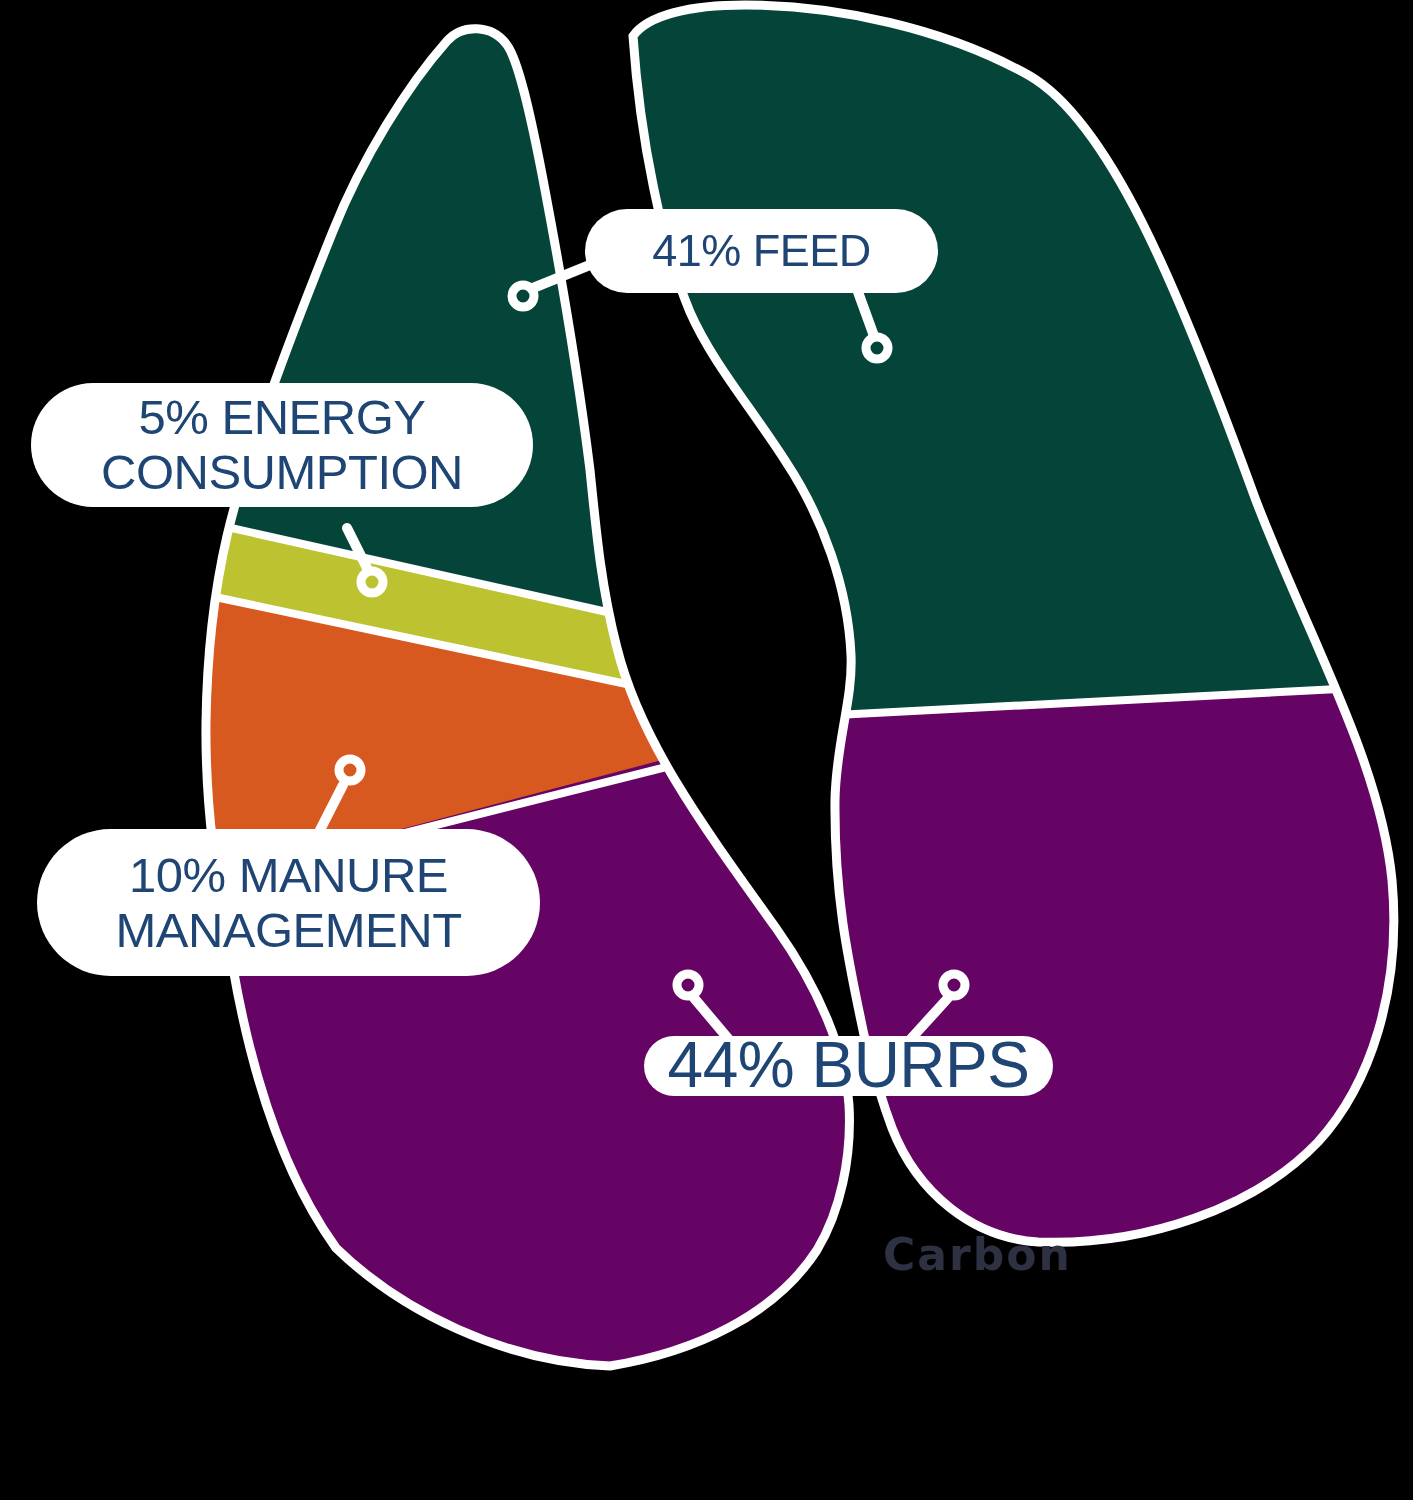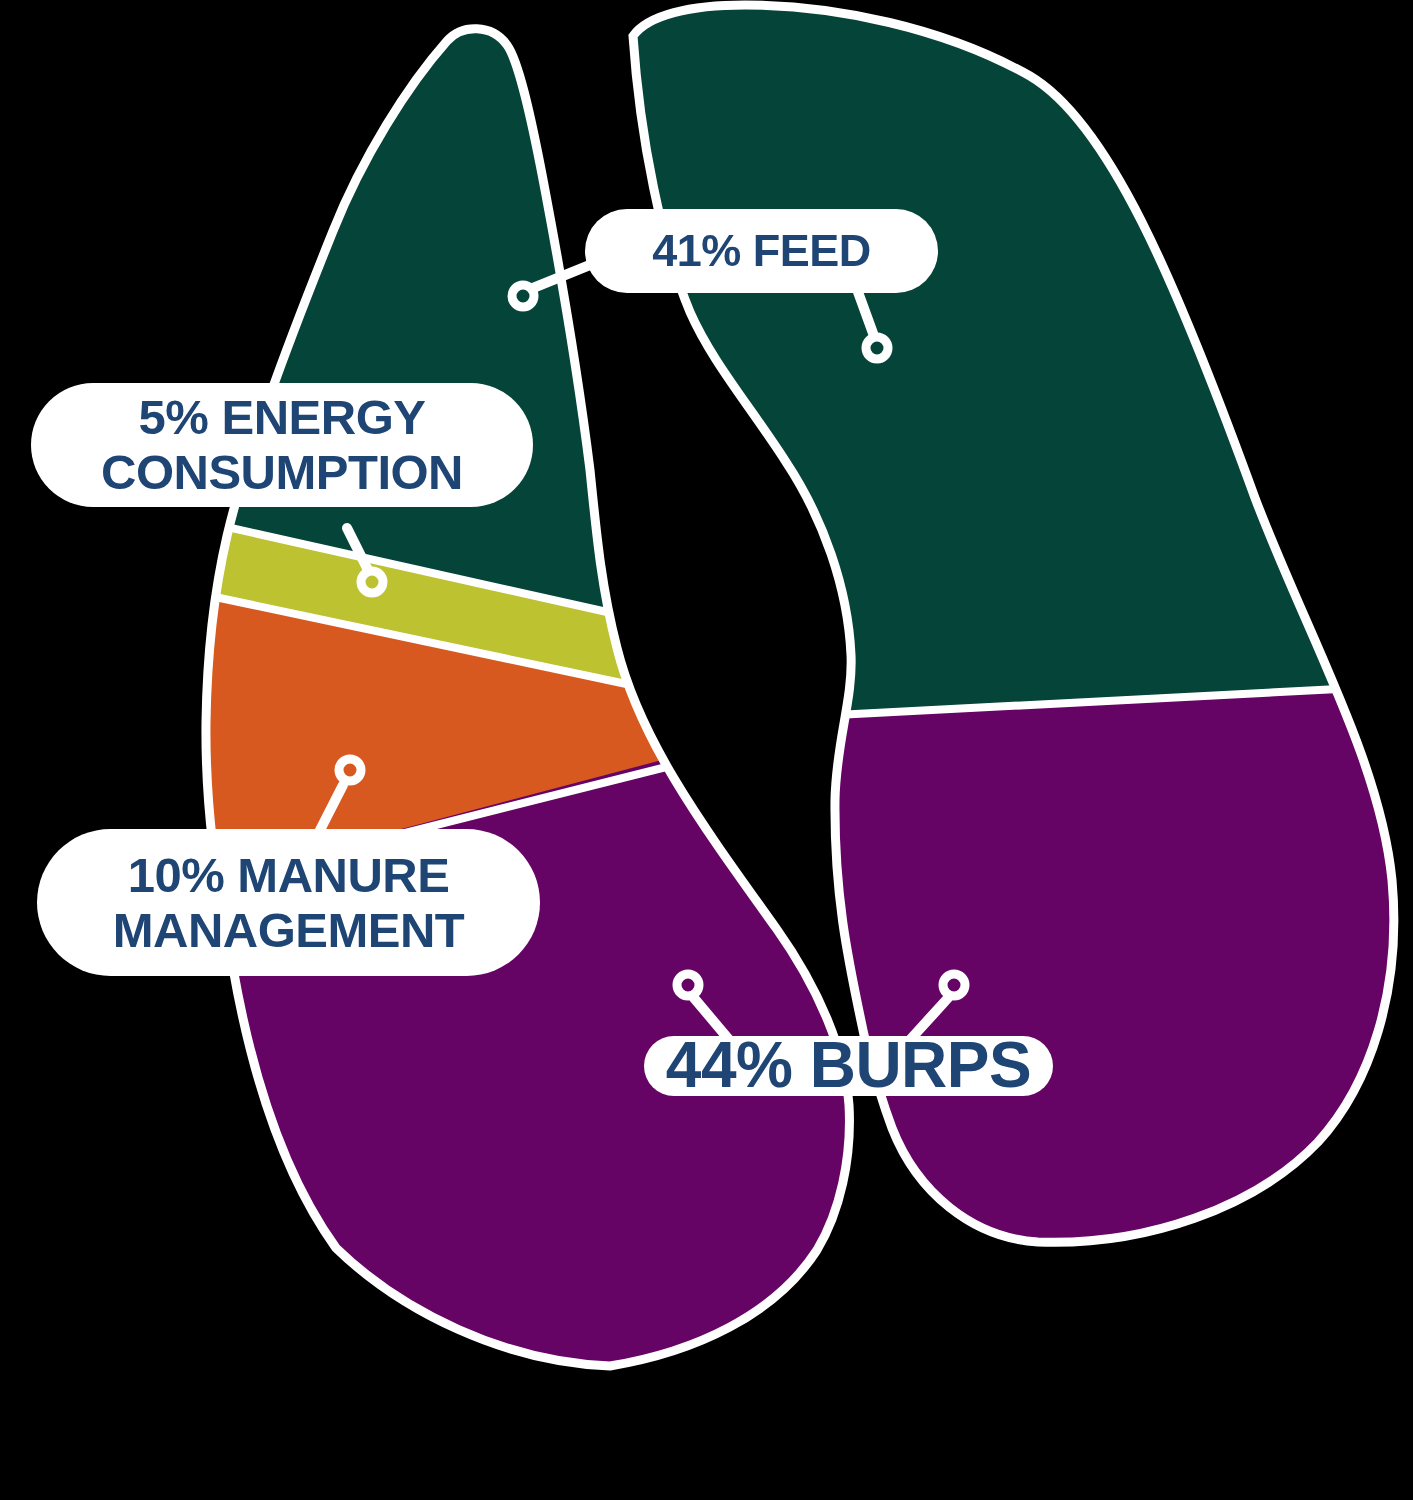--- a/index.html
+++ b/index.html
@@ -11,21 +11,21 @@
     font-family:"Liberation Sans", sans-serif;
   }
   #hoof-svg{position:absolute;left:0;top:0;}
   .pill{
     position:absolute;
     background:#ffffff;
     display:flex;flex-direction:column;
     align-items:center;justify-content:center;
     text-align:center;
     color:#1e4574;
-    font-weight:700;
+    font-weight:400;
     line-height:1.12;
     letter-spacing:-0.5px;
   }
   .pill span{display:block;white-space:nowrap;}
   #pill-feed{left:585px;top:209px;width:353px;height:84px;border-radius:42px;font-size:45px;}
   #pill-energy{left:31px;top:383px;width:502px;height:124px;border-radius:74px;font-size:49px;}
   #pill-manure{left:37px;top:829px;width:503px;height:147px;border-radius:74px;font-size:49px;}
   #pill-burps{left:644px;top:1036px;width:409px;height:60px;border-radius:40px;font-size:64px;}
   #caption{
     position:absolute;left:883px;top:1226px;width:360px;
@@ -98,15 +98,16 @@
   <div class="pill" id="pill-manure">
     <span>10% MANURE</span>
     <span>MANAGEMENT</span>
   </div>
 
   <div class="pill" id="pill-burps">
     <span>44% BURPS</span>
   </div>
 
   <div id="caption">
+    <span>Carbon</span>
   </div>
 
 </div>
 
 </body></html>

